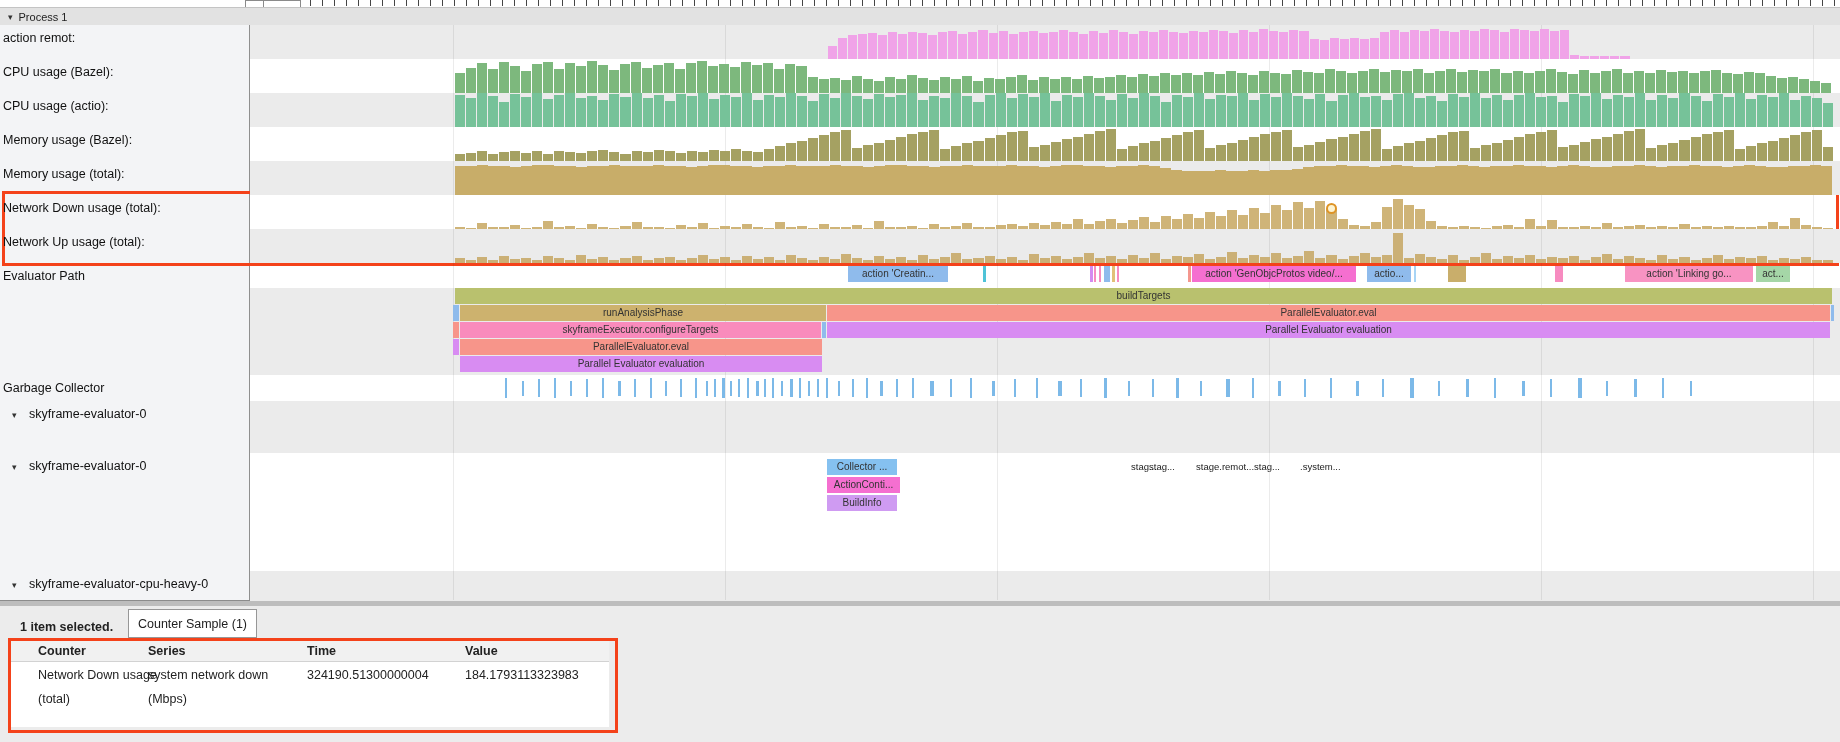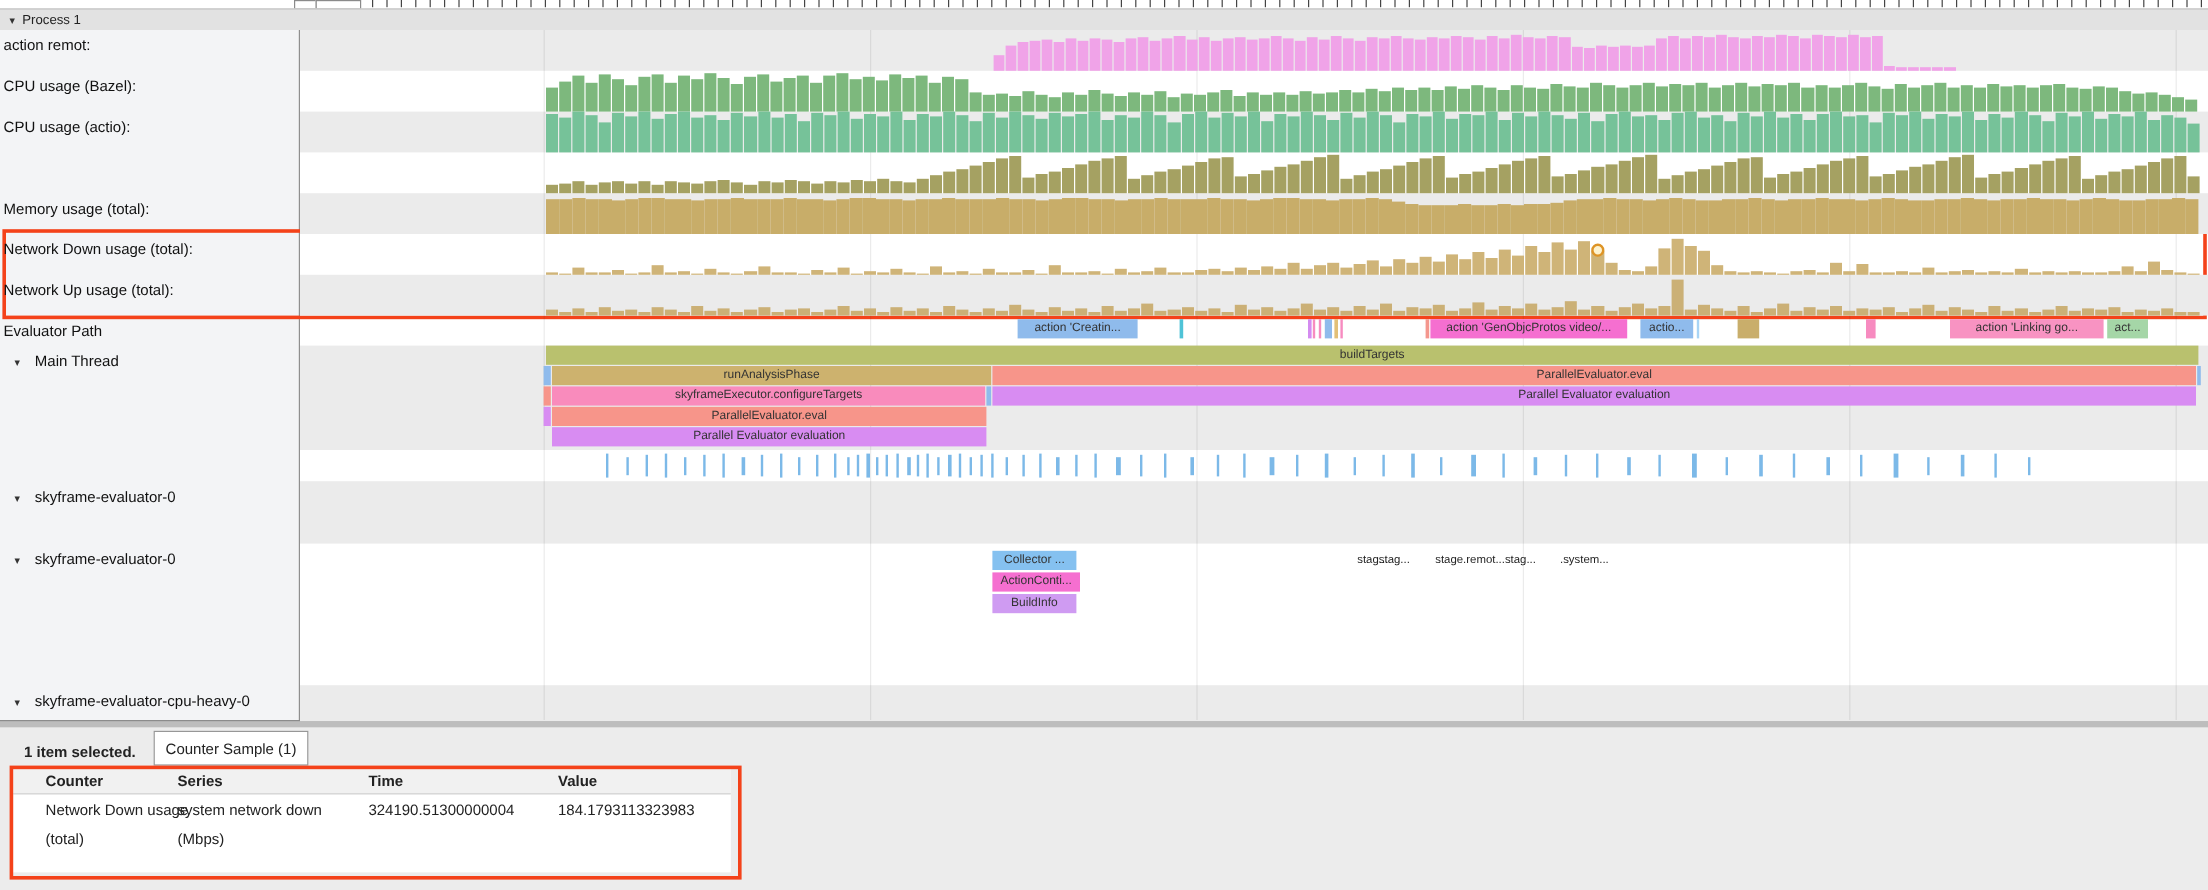--- a/index.html
+++ b/index.html
@@ -222,25 +222,26 @@
     <div class="stripe" style="top: 571px; height: 30px;"></div>
     <div class="gridline" style="left: 453px;"></div>
     <div class="gridline" style="left: 725px;"></div>
     <div class="gridline" style="left: 997px;"></div>
     <div class="gridline" style="left: 1269px;"></div>
     <div class="gridline" style="left: 1541px;"></div>
     <div class="gridline" style="left: 1813px;"></div>
     <div class="track-label abs" style="top: 25px; height: 34px;"><span>action remot:</span></div>
     <div class="track-label abs" style="top: 59px; height: 34px;"><span>CPU usage (Bazel):</span></div>
     <div class="track-label abs" style="top: 93px; height: 34px;"><span>CPU usage (actio):</span></div>
+    <div class="track-label abs" style="top: 127px; height: 34px;"><span>Memory usage (Bazel):</span></div>
     <div class="track-label abs" style="top: 161px; height: 34px;"><span>Memory usage (total):</span></div>
     <div class="track-label abs" style="top: 195px; height: 34px;"><span>Network Down usage (total):</span></div>
     <div class="track-label abs" style="top: 229px; height: 34px;"><span>Network Up usage (total):</span></div>
     <div class="track-label abs" style="top: 263px; height: 25px;"><span>Evaluator Path</span></div>
-    <div class="track-label abs" style="top: 288px; height: 20px;"><span class="arrow">▾</span><span>Main Thread</span></div>
+    <div class="track-label abs" style="top: 375px; height: 26px;"><span>Garbage Collector</span></div>
     <div class="track-label abs" style="top: 401px; height: 22px;"><span class="arrow">▾</span><span>skyframe-evaluator-0</span></div>
     <div class="track-label abs" style="top: 453px; height: 22px;"><span class="arrow">▾</span><span>skyframe-evaluator-0</span></div>
     <div class="track-label abs" style="top: 571px; height: 22px;"><span class="arrow">▾</span><span>skyframe-evaluator-cpu-heavy-0</span></div>
     <div class="chart" style="left: 828px; top: 25px; width: 802px; height: 34px;">
       <div class="bar" style="height: 12.92px; background: rgb(240, 163, 232);"></div>
       <div class="bar" style="height: 21.08px; background: rgb(240, 163, 232);"></div>
       <div class="bar" style="height: 23.8px; background: rgb(240, 163, 232);"></div>
       <div class="bar" style="height: 25.16px; background: rgb(240, 163, 232);"></div>
       <div class="bar" style="height: 25.84px; background: rgb(240, 163, 232);"></div>
       <div class="bar" style="height: 24.48px; background: rgb(240, 163, 232);"></div>

